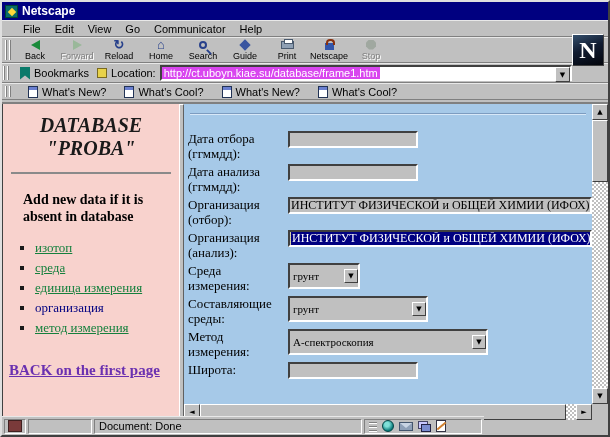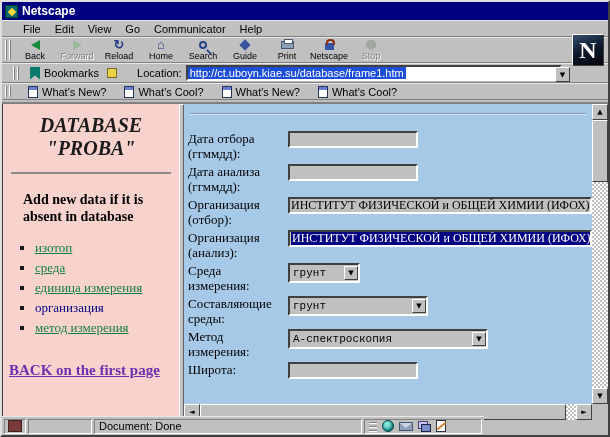--- a/index.html
+++ b/index.html
@@ -38,27 +38,27 @@
   .ic-print::before { content:""; position:absolute; left:2px; top:-3px; width:7px; height:3px; background:#fff; border:1px solid #4a5a6e; }
   .ic-security { position:relative; width:9px; height:7px; background:#3355aa; margin-top:4px; }
   .ic-security::before { content:""; position:absolute; left:1px; top:-4px; width:5px; height:4px; border:2px solid #88300f; border-bottom:none; border-radius:4px 4px 0 0; }
   .ic-stop { width:10px; height:10px; background:#a0a8a0; clip-path:polygon(30% 0,70% 0,100% 30%,100% 70%,70% 100%,30% 100%,0 70%,0 30%); }
   .nlogo { position:absolute; right:4px; top:2px; width:32px; height:32px;
     background:linear-gradient(160deg,#35506e 0%,#101b30 45%,#03050c 100%);
     border:1px solid; border-color:#fff #404040 #404040 #fff;
     color:#fff; font-family:"Liberation Serif", serif; font-weight:bold; font-size:24px;
     display:flex; align-items:center; justify-content:center; z-index:5; }
   
-  .locbar { height:20px; padding:0 10px; gap:4px; }
+  .locbar { height:20px; padding:0 0; gap:4px; }
   .bm-btn { display:flex; align-items:center; gap:4px; padding:1px 4px; }
   .bm-icon { width:10px; height:13px; background:#0a7a6a; clip-path:polygon(0 0,100% 0,100% 100%,50% 70%,0 100%); }
-  .loc-label { display:flex; align-items:center; gap:20px; }
+  .loc-label { display:flex; align-items:center; gap:4px; }
   .loc-icon { width:10px; height:10px; background:#e8d24a; border:1px solid #7a6a20; }
   .urlfield { flex:1; height:16px; background:#fff; border:2px solid; border-color:#404040 #fff #fff #404040; display:flex; align-items:center; overflow:hidden; position:relative; margin-right:36px; }
-  .urlsel { background:#1d4ed8; color:#fff; font-size:11px; padding:0 2px; white-space:nowrap; }
+  .urlsel { background:#d946ef; color:#fff; font-size:11px; padding:0 2px; white-space:nowrap; }
   .urldrop { position:absolute; right:38px; top:3px; width:15px; height:15px; background:#c0c0c0; border:1px solid; border-color:#fff #404040 #404040 #fff; display:flex; align-items:center; justify-content:center; }
   .urldrop::before { content:"▼"; font-family:"DejaVu Sans", sans-serif; font-size:7px; }
   
   .persbar { height:17px; padding-left:2px; gap:10px; }
   .pitem { display:flex; align-items:center; gap:4px; padding:0 4px; }
   .pg-icon { position:relative; width:10px; height:12px; background:#fff; border:1px solid #223355; }
   .pg-icon::before { content:""; position:absolute; left:0; top:0; width:8px; height:3px; background:#6a7fd0; }
   
   .frames { position:absolute; top:100px; left:0; width:606px; height:318px; border-top:2px solid #808080; display:flex; }
   .sidebar { width:177px; height:100%; background:#f8d2cd; border-left:1px solid #404040; overflow:hidden; font-family:"Liberation Serif", serif; }
@@ -80,21 +80,21 @@
   .mhr { margin:9px 6px 0 2px; border-top:1px solid #7d9cc0; border-bottom:1px solid #d8e8f8; }
   .mform { margin-top:16px; }
   .frow { display:flex; align-items:flex-start; height:33px; }
   .flabel { width:96px; flex:none; font-size:13px; line-height:15px; }
   .fctrl { margin-left:4px; }
   .tinput { height:17px; background:#c0c0c0; border:2px solid; border-color:#404040 #fff #fff #404040; font-size:12px; line-height:13px; font-family:"Liberation Serif", serif; overflow:hidden; white-space:nowrap; padding:0 1px; }
   .tinput.sm { width:130px; }
   .tinput.lg { width:304px; }
   .tinput.focus { border-color:#404040 #fff #fff #404040; }
   .selval { display:inline-block; height:13px; background:#000080; color:#fff; outline:1px dotted #e8e28a; padding:0 1px; }
-  .selbox { height:20px; background:#c0c0c0; border:2px solid; border-color:#404040 #fff #fff #404040; display:flex; align-items:center; position:relative; font-family:Liberation Mono, monospace; font-size:11px; }
+  .selbox { height:26px; background:#c0c0c0; border:2px solid; border-color:#404040 #fff #fff #404040; display:flex; align-items:center; position:relative; font-family:Liberation Serif, serif; font-size:11px; }
   .selbox .stext { padding-left:3px; flex:1; white-space:nowrap; overflow:hidden; }
   .selbox .sarrow { width:14px; height:14px; background:#c0c0c0; border:1px solid; border-color:#fff #404040 #404040 #fff; flex:none; display:flex; align-items:center; justify-content:center; }
   .selbox .sarrow::before { content:"▼"; font-family:"DejaVu Sans", sans-serif; font-size:7px; }
   .selbox.w-s { width:72px; } .selbox.w-m { width:140px; } .selbox.w-l { width:200px; }
   
   .checker { background-color:#c0c0c0; background-image:linear-gradient(45deg,#fff 25%,transparent 25%,transparent 75%,#fff 75%),linear-gradient(45deg,#fff 25%,transparent 25%,transparent 75%,#fff 75%); background-size:4px 4px; background-position:0 0,2px 2px; }
   .vsb { position:absolute; top:0; right:0; bottom:16px; width:16px; }
   .hsb { position:absolute; left:0; right:16px; bottom:0; height:16px; }
   .sbtn { position:absolute; width:16px; height:16px; background:#c0c0c0; border:1px solid; border-color:#fff #404040 #404040 #fff; display:flex; align-items:center; justify-content:center; font-family:"DejaVu Sans", sans-serif; font-size:7px; }
   .sthumb { position:absolute; background:#c0c0c0; border:1px solid; border-color:#fff #404040 #404040 #fff; }

